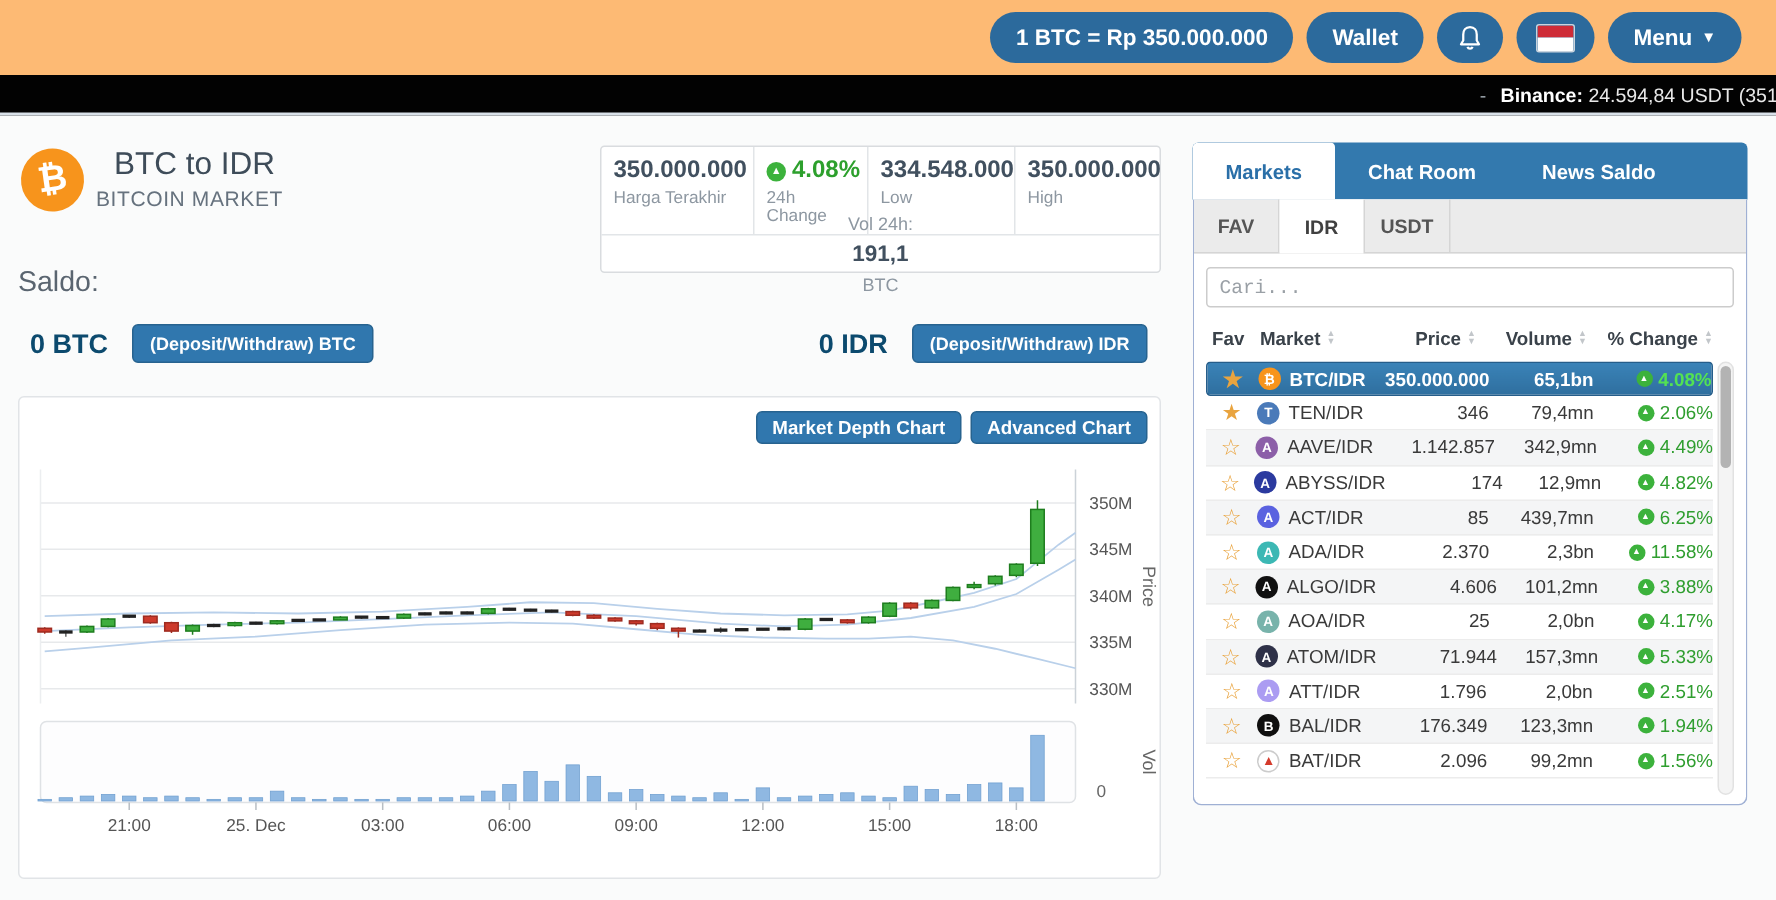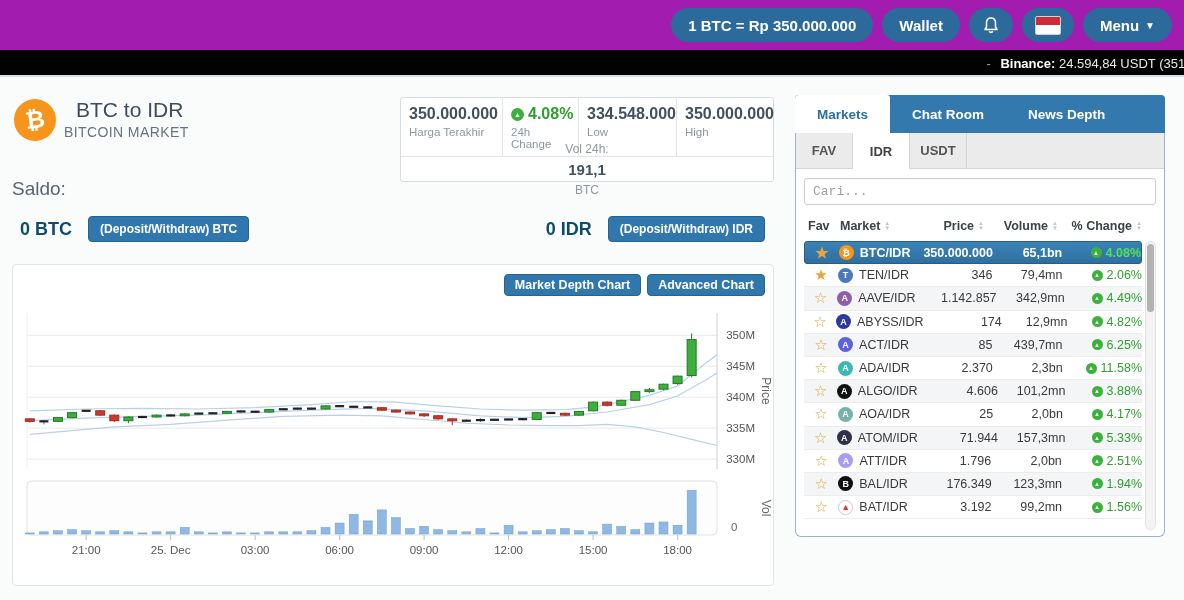--- a/index.html
+++ b/index.html
@@ -1,20 +1,20 @@
 <!DOCTYPE html>
 <html><head>
 <meta charset="utf-8">
 <style>
   * { margin:0; padding:0; box-sizing:border-box; }
   html,body { width:1184px; height:600px; overflow:hidden; font-family:"Liberation Sans", sans-serif; background:#fafbfb; position:relative; }
 
   
-  .topbar { position:absolute; left:0; top:0; width:1184px; height:50px; background:#a21caf;
-            display:flex; align-items:center; justify-content:flex-end; gap:9px; padding-right:12px; }
+  .topbar { position:absolute; left:0; top:0; width:1184px; height:50px; background:#fdba74;
+            display:flex; align-items:center; justify-content:flex-end; gap:9px; padding-right:23px; }
   .pill { height:34px; border-radius:17px; background:#2c6a9c; color:#fff; font-weight:bold;
           font-size:15px; display:flex; align-items:center; padding:0 17px; cursor:pointer; }
   .pill.icon-pill { padding:0 13px; }
   .caret { font-size:10px; margin-left:6px; }
   .flag { width:26px; height:19px; border-radius:2px; overflow:hidden; border:1px solid #c9d4de; }
   .flag .r { height:50%; background:#ce2b37; } .flag .w { height:50%; background:#fff; }
 
   
   .ticker { position:absolute; left:0; top:50px; width:1196px; height:27px; background:#020202;
             color:#eee; font-size:13px; line-height:27px; text-align:right; white-space:nowrap;
@@ -387,21 +387,21 @@
       <text x="714" y="222" font-size="11.5" fill="#666" font-family="Liberation Sans, sans-serif">0</text>
       <text transform="translate(745,82) rotate(90)" text-anchor="middle" font-size="12" fill="#666" font-family="Liberation Sans, sans-serif">Price</text>
       <text transform="translate(745,199) rotate(90)" text-anchor="middle" font-size="12" fill="#666" font-family="Liberation Sans, sans-serif">Vol</text>
     </svg>
 </div>
 
 <div class="right-panel">
   <div class="panel-tabs">
     <div class="ptab active">Markets</div>
     <div class="ptab">Chat Room</div>
-    <div class="ptab">News Depth</div>
+    <div class="ptab">News Saldo</div>
   </div>
   <div class="panel-body">
     <div class="subtabs">
       <div class="stab">FAV</div>
       <div class="stab active">IDR</div>
       <div class="stab">USDT</div>
     </div>
     <div class="search-wrap">
       <input type="text" placeholder="Cari..." style="">
     </div>
@@ -582,21 +582,21 @@
               <span class="gdot small">▲</span>
               <span>1.94%</span>
             </div>
           </div>
           <div class="mrow">
             <div class="c-fav">☆</div>
             <div class="c-market">
               <span class="coin" style="background: rgb(255, 255, 255); color: rgb(212, 58, 43); border: 1px solid rgb(204, 204, 204);">▲</span>
               <span>BAT/IDR</span>
             </div>
-            <div class="c-price">3.192</div>
+            <div class="c-price">2.096</div>
             <div class="c-vol">99,2mn</div>
             <div class="c-chg">
               <span class="gdot small">▲</span>
               <span>1.56%</span>
             </div>
           </div>
         </div>
       <div class="vscroll">
           <div class="vthumb"></div>
         </div>

